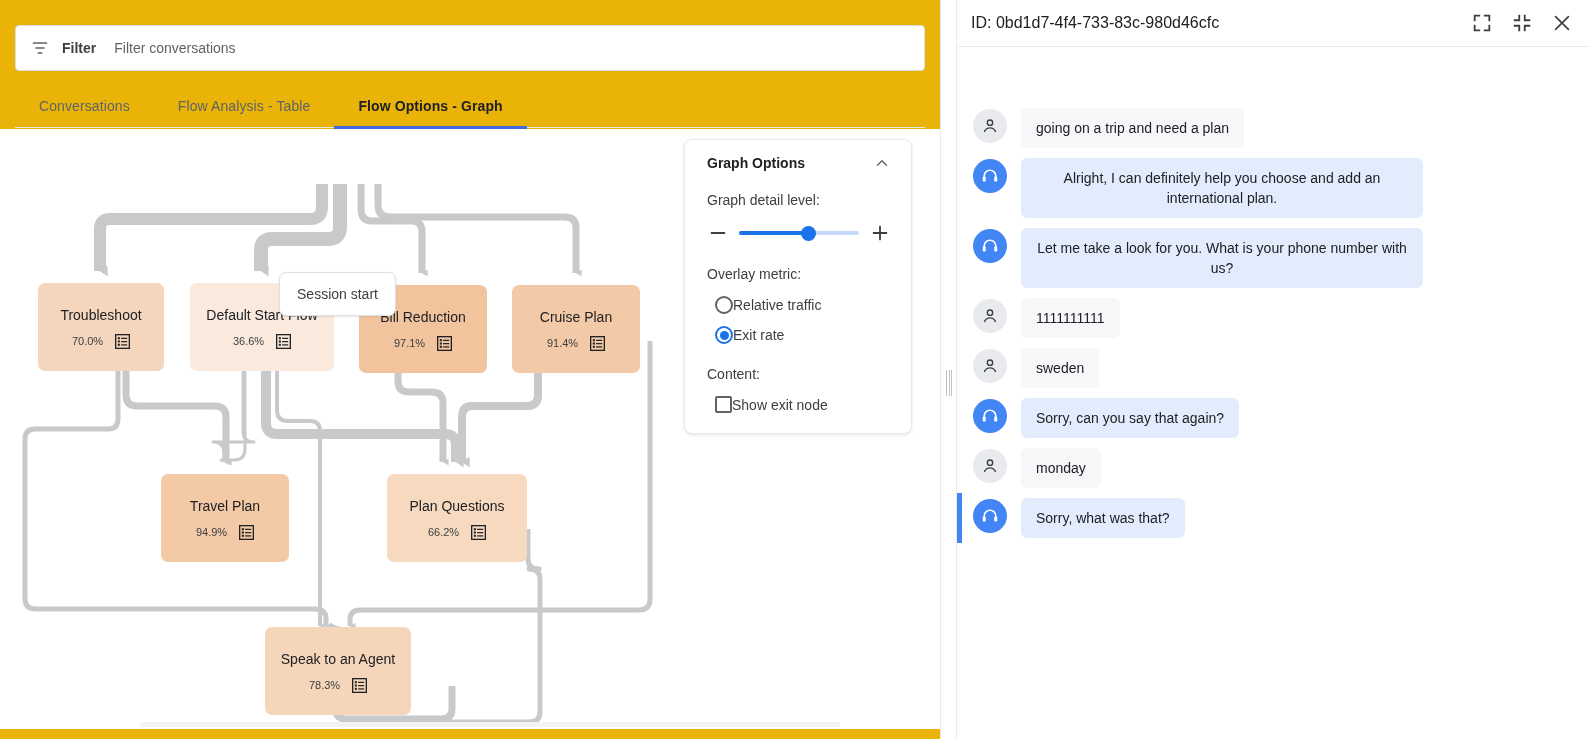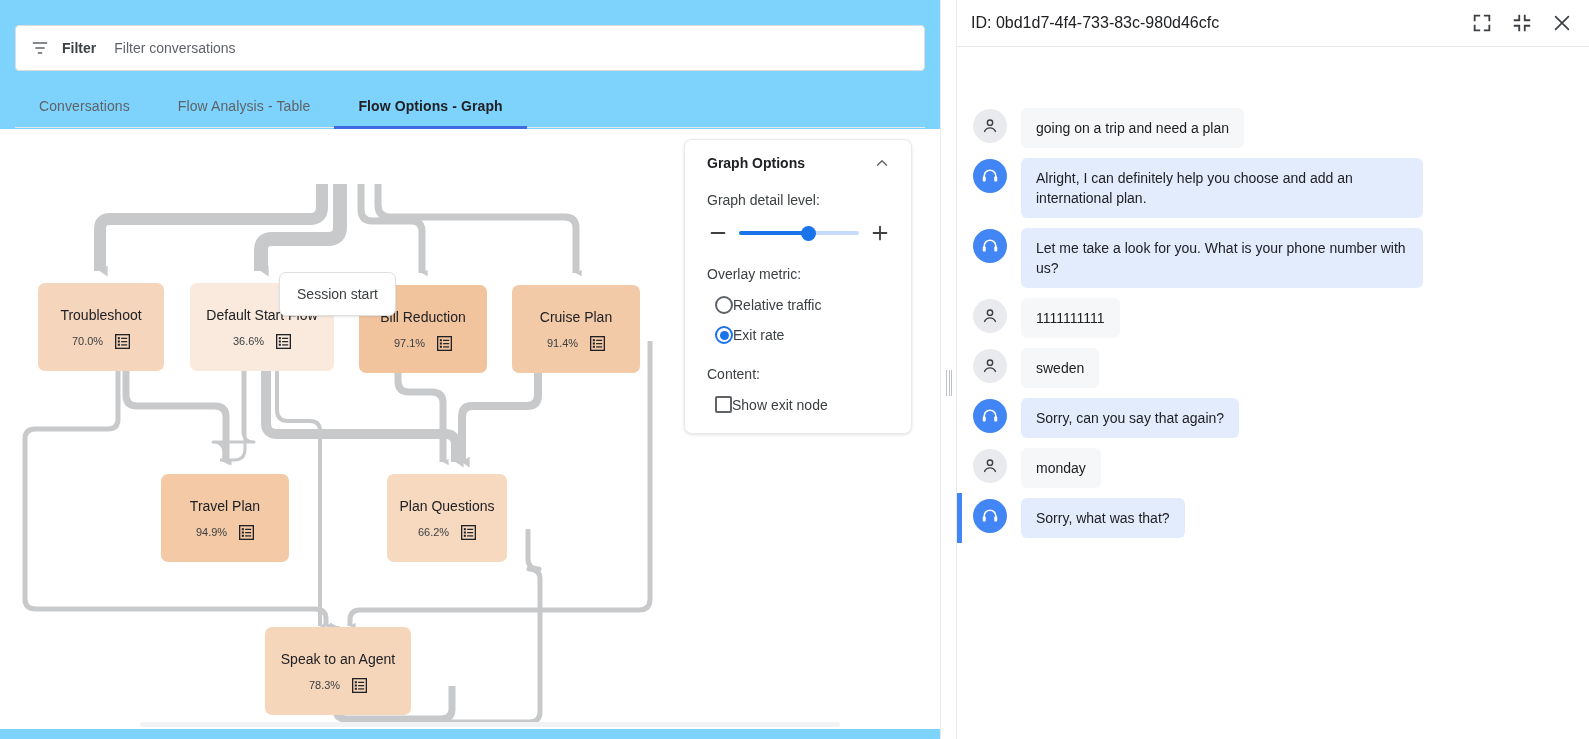--- a/index.html
+++ b/index.html
@@ -13,21 +13,21 @@
     color: #202124;
     -webkit-font-smoothing: antialiased;
   }
   #root { position: relative; width: 1589px; height: 739px; display: flex; }
 
   
   .left-pane {
     position: relative;
     width: 945px;
     height: 739px;
-    background: #7dd3fc;
+    background: #eab308;
     flex: 0 0 945px;
     overflow: hidden;
   }
 
   
   .filter-bar {
     position: absolute;
     left: 15px; top: 25px;
     width: 910px; height: 46px;
     border: 1px solid #dadce0;
@@ -233,21 +233,21 @@
     padding: 0 16px 0 14px;
   }
   .rp-session { font-size: 14px; color: #202124; margin-right: 22px; white-space: nowrap; }
   .navbtn { width: 24px; height: 24px; cursor: pointer; margin-right: 26px; flex: 0 0 24px; }
   .rp-details {
     margin-left: auto;
     font-size: 14px; color: #1a73e8; cursor: pointer; white-space: nowrap;
   }
 
   
-  .msgs { position: absolute; left: 0; top: 99px; right: 0; bottom: 0; padding-top: 4px; }
+  .msgs { position: absolute; left: 0; top: 99px; right: 0; bottom: 0; padding-top: 4px; text-align: center; }
   .msg {
     display: flex; align-items: flex-start;
     padding: 5px 18px 5px 16px;
     position: relative;
   }
   .msg.highlight::before {
     content: ""; position: absolute;
     left: 0; top: 0; bottom: 0; width: 5px;
     background: #4285f4;
   }
@@ -414,21 +414,21 @@
             <rect x="3" y="3.4" width="2.2" height="2.2" fill="#202124"></rect>
             <rect x="3" y="6.9" width="2.2" height="2.2" fill="#202124"></rect>
             <rect x="3" y="10.4" width="2.2" height="2.2" fill="#202124"></rect>
             <rect x="6.5" y="4" width="6.5" height="1.3" fill="#202124"></rect>
             <rect x="6.5" y="7.5" width="6.5" height="1.3" fill="#202124"></rect>
             <rect x="6.5" y="11" width="6.5" height="1.3" fill="#202124"></rect>
           </svg>
         </div>
       </div>
 
-      <div class="node" style="left:387px; top:345px; width:120px; height:88px; background:#f7d9c0;">
+      <div class="node" style="left:387px; top:345px; width:140px; height:88px; background:#f7d9c0;">
         <div class="node-title">Plan Questions</div>
         <div class="node-meta">
           <span class="node-rate">66.2%</span>
           <svg class="node-list-icon" viewBox="0 0 16 16">
             <rect x="0.7" y="0.7" width="14.6" height="14.6" fill="none" stroke="#202124" stroke-width="1.4"></rect>
             <rect x="3" y="3.4" width="2.2" height="2.2" fill="#202124"></rect>
             <rect x="3" y="6.9" width="2.2" height="2.2" fill="#202124"></rect>
             <rect x="3" y="10.4" width="2.2" height="2.2" fill="#202124"></rect>
             <rect x="6.5" y="4" width="6.5" height="1.3" fill="#202124"></rect>
             <rect x="6.5" y="7.5" width="6.5" height="1.3" fill="#202124"></rect>

